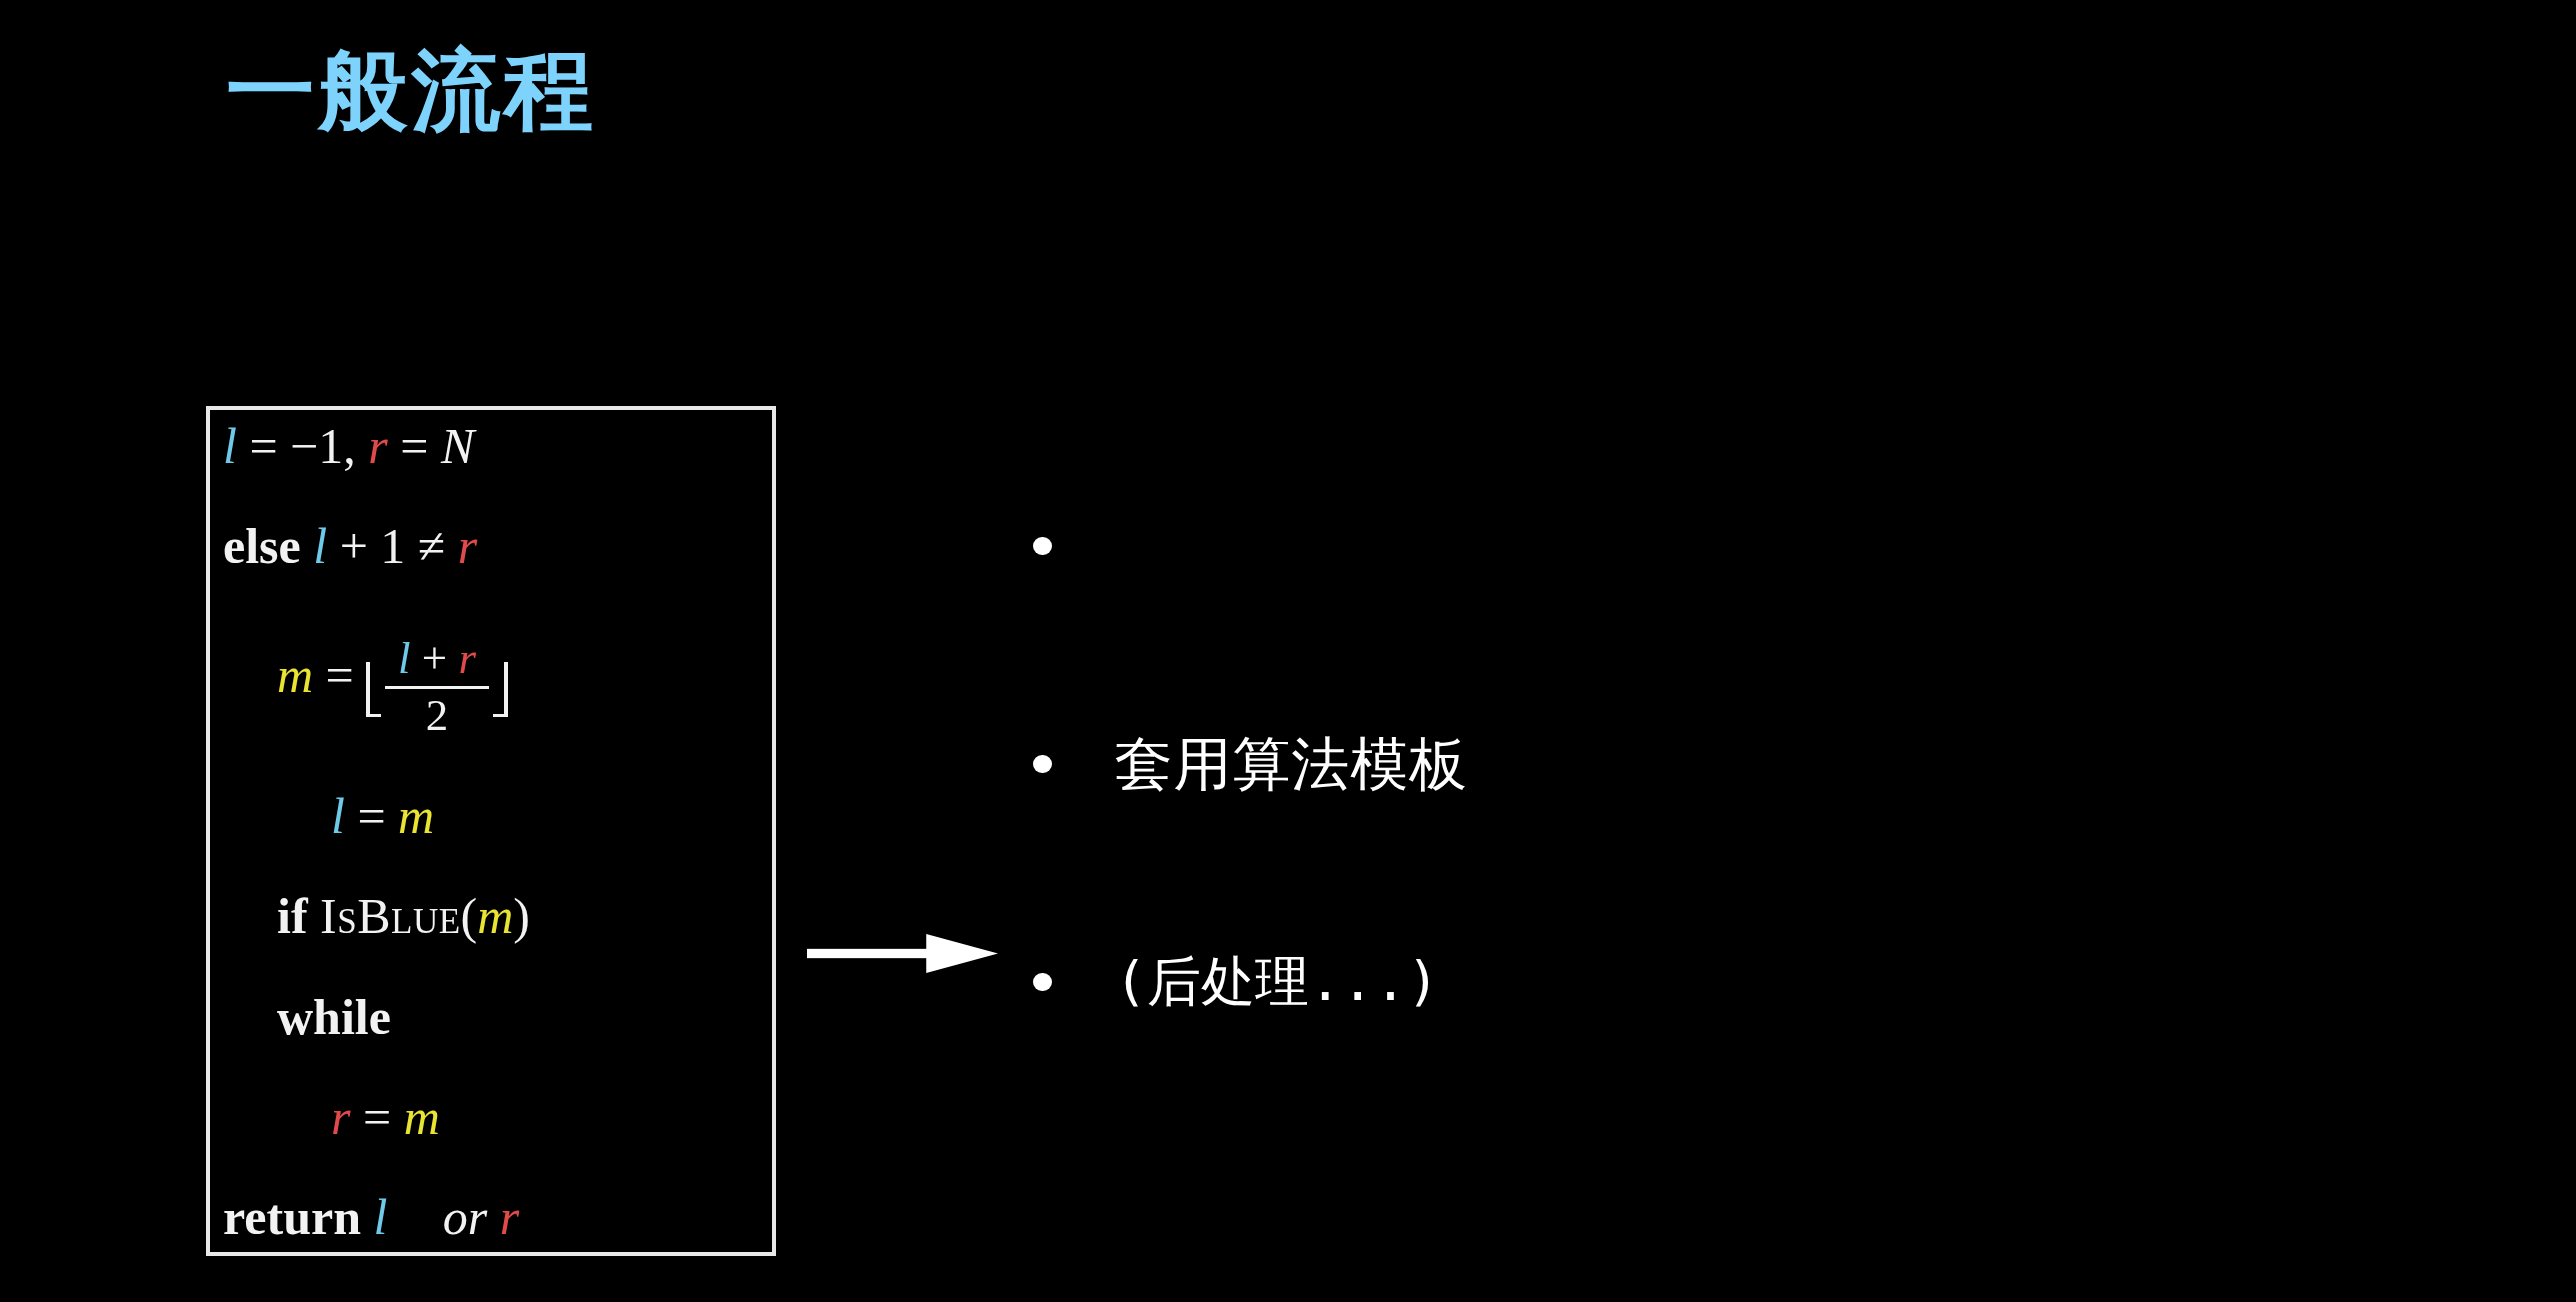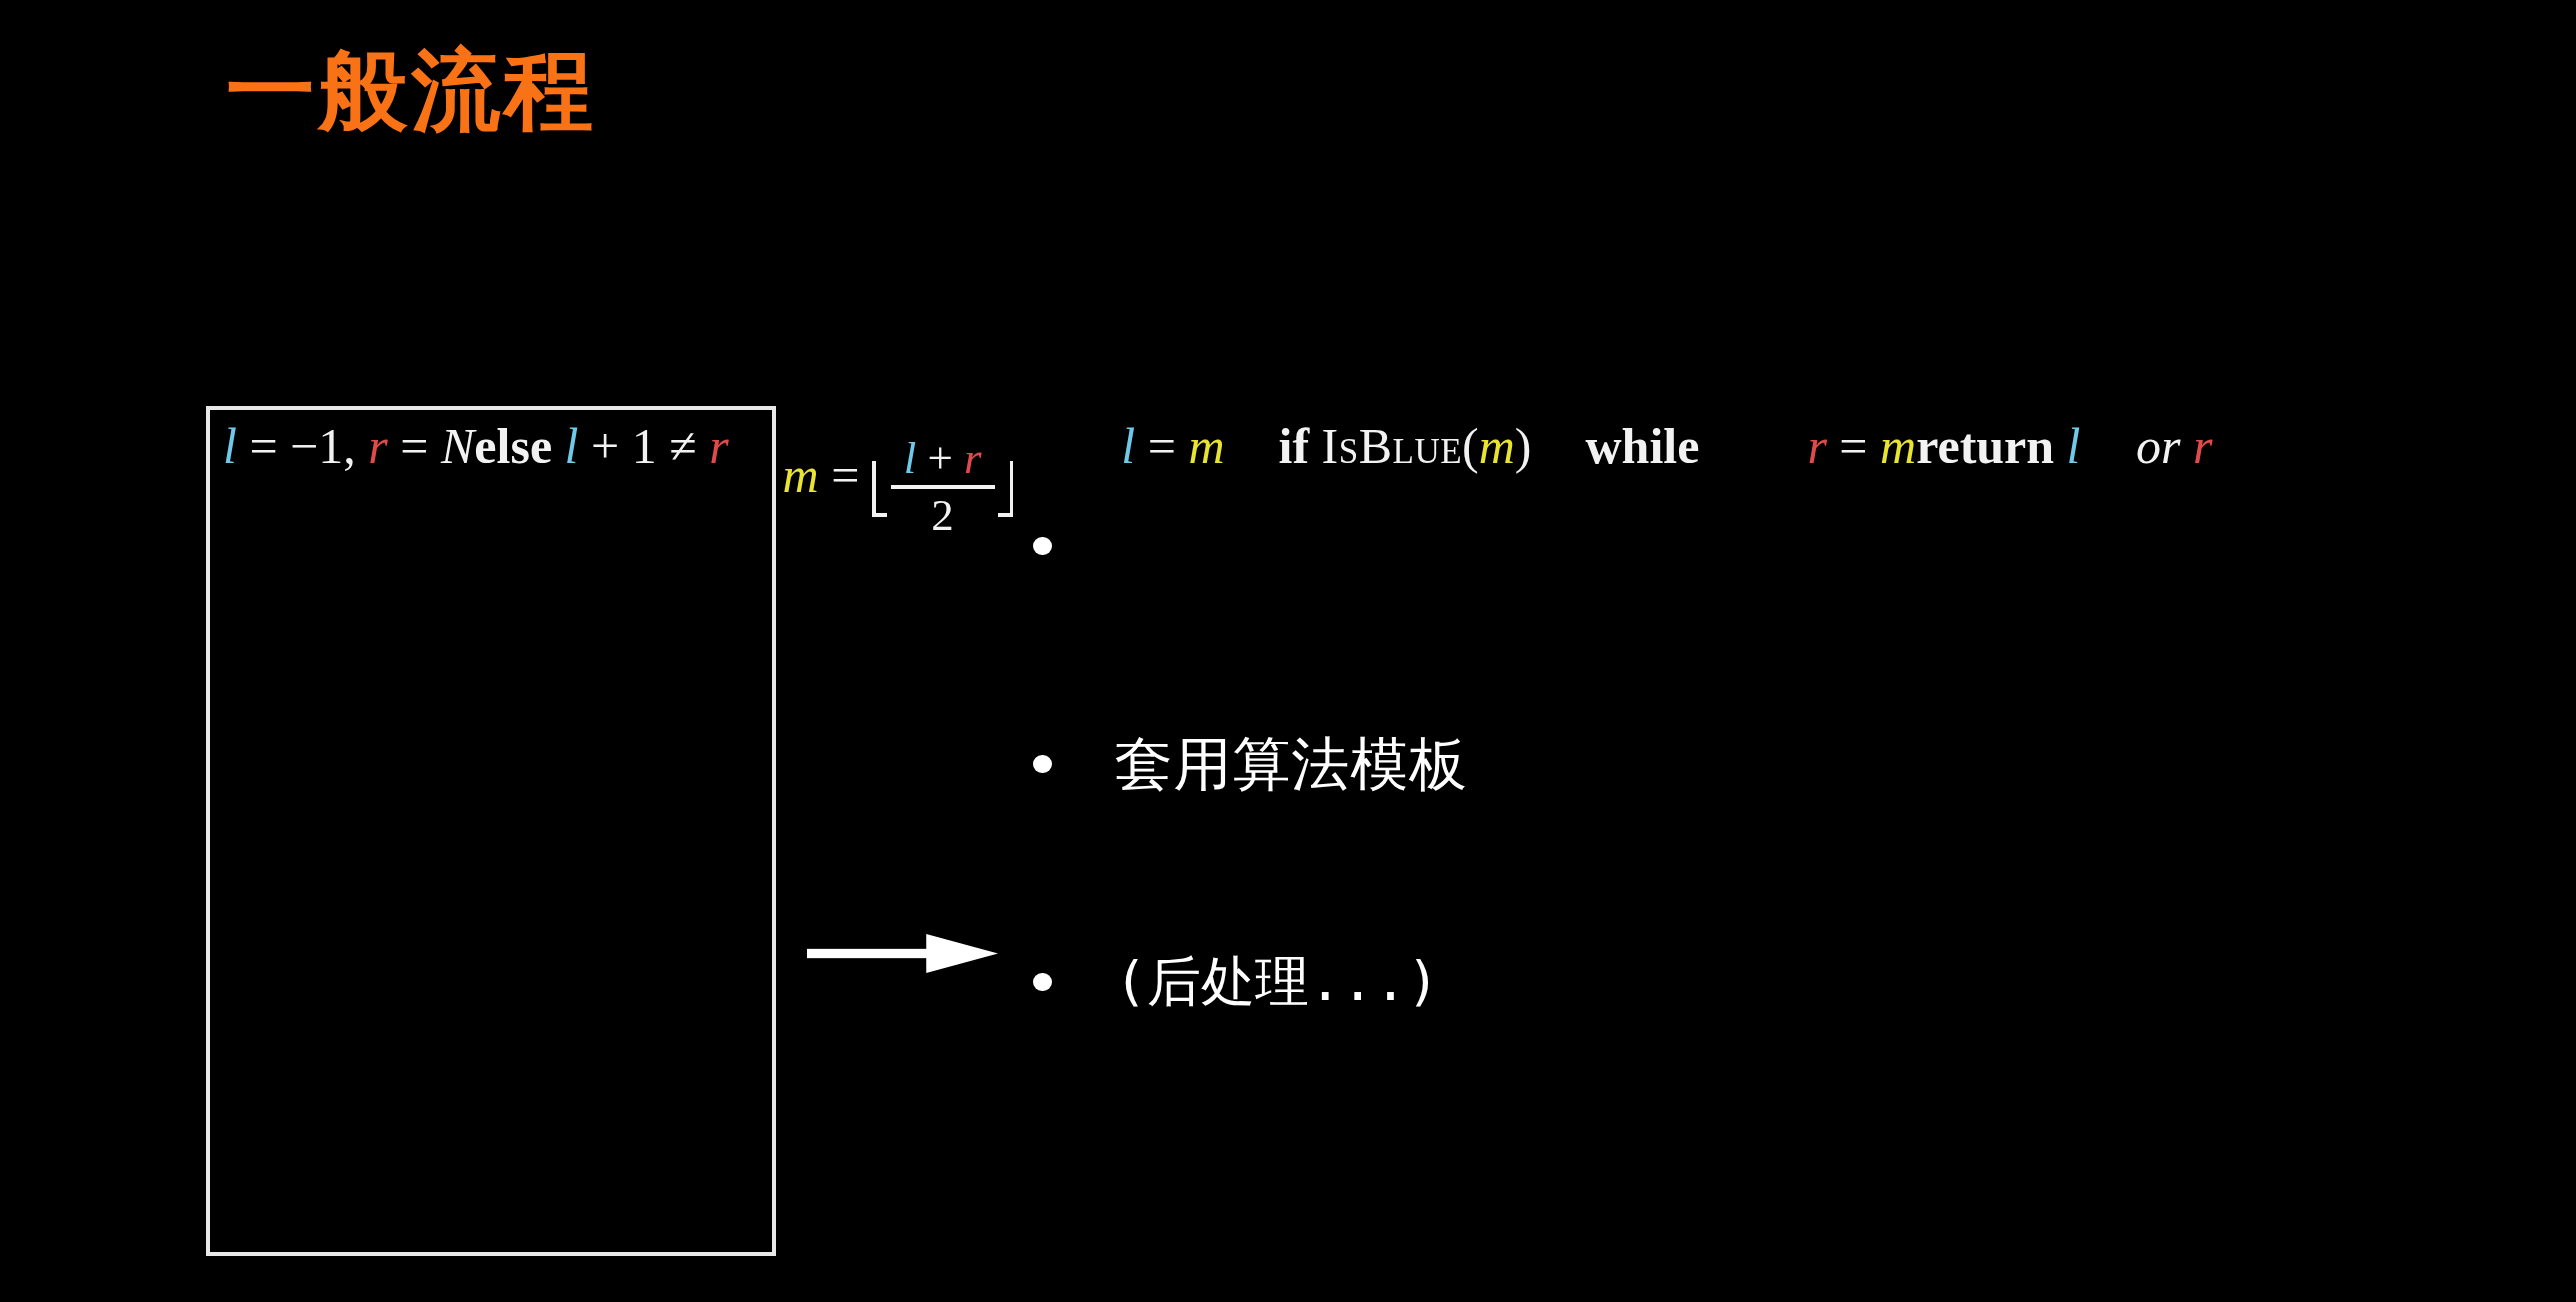--- a/index.html
+++ b/index.html
@@ -24,44 +24,45 @@
   }
 
   
   .slide-title {
     position: absolute;
     left: 226px;
     top: 35px;
     font-size: 89px;
     line-height: 1.25;
     font-weight: 700;
-    color: #f97316;
+    color: #7dd3fc;
     letter-spacing: 3.7px;
     white-space: nowrap;
   }
 
   
   .code-box {
     position: absolute;
     left: 206px;
     top: 406px;
     width: 570px;
     height: 850px;
     border: 4.6px solid #e8e8e8;
     box-sizing: border-box;
     background: #000000;
   }
   .code-inner {
     position: absolute;
     inset: 0;
-    padding: 11px 13px 26px 13px;
+    padding: 11px 13px 10px 13px;
     box-sizing: border-box;
     font-family: "Liberation Serif", "DejaVu Serif", serif;
     color: #ffffff;
     display: flex;
+    flex-direction: column;
     justify-content: space-between;
   }
   .code-line {
     font-size: 50px;
     line-height: 1;
     white-space: nowrap;
     color: #f2f2f2;
   }
   .code-line.indent1 { padding-left: 54px; }
   .code-line.indent2 { padding-left: 108px; }

